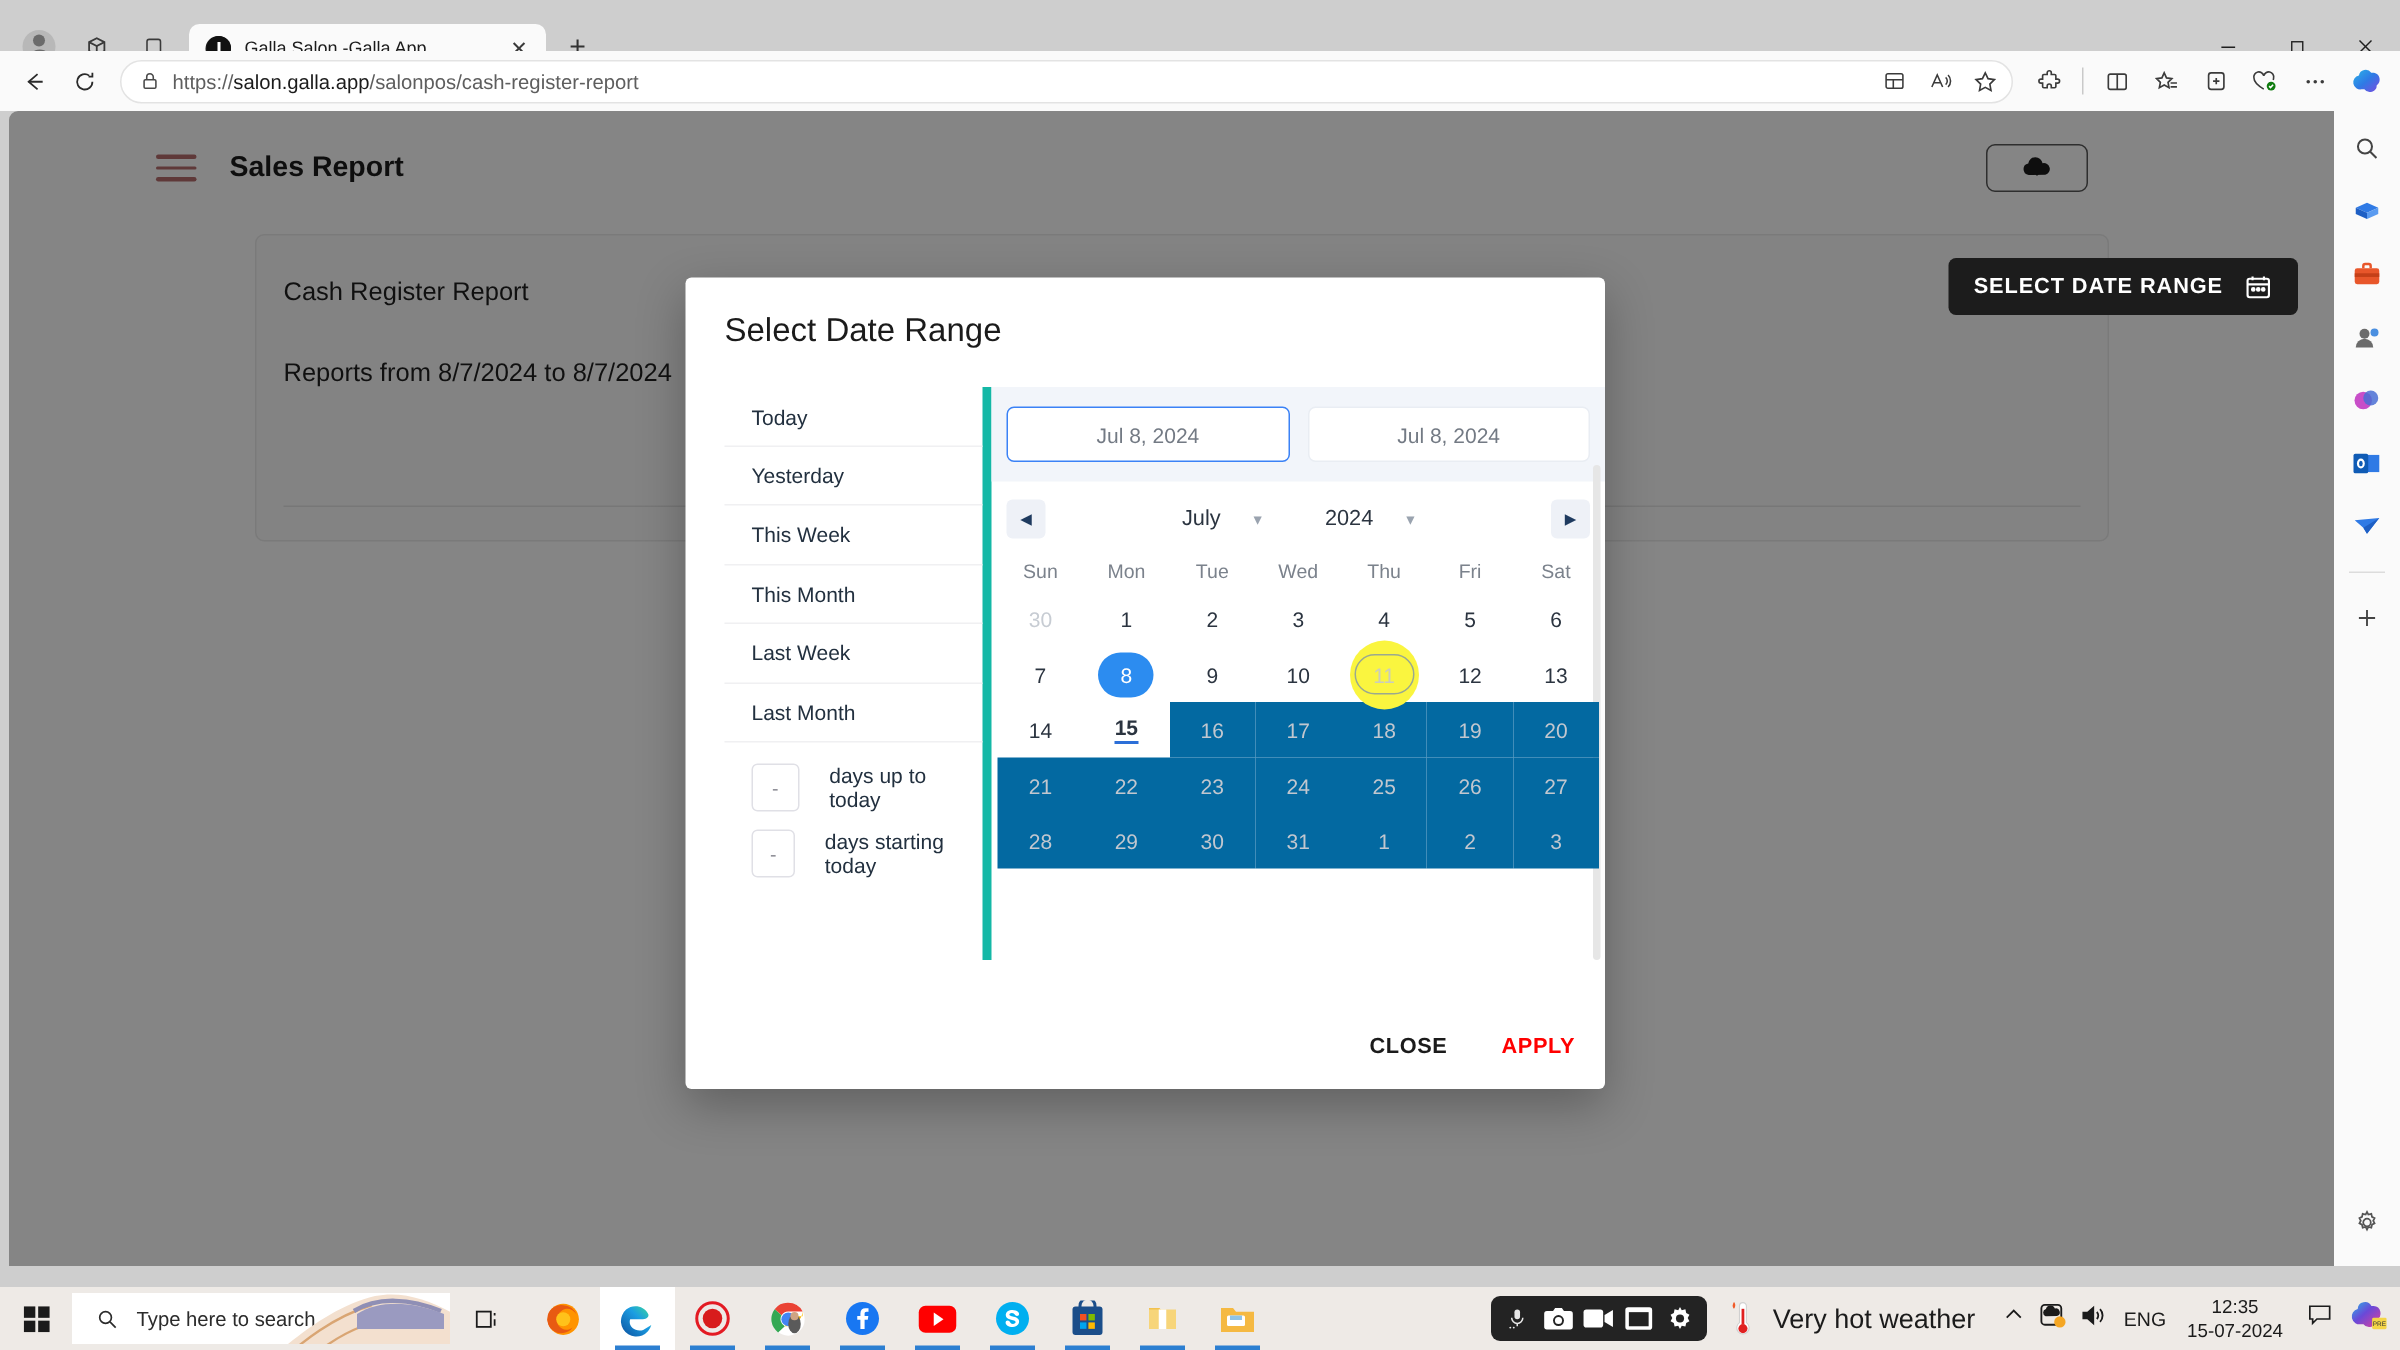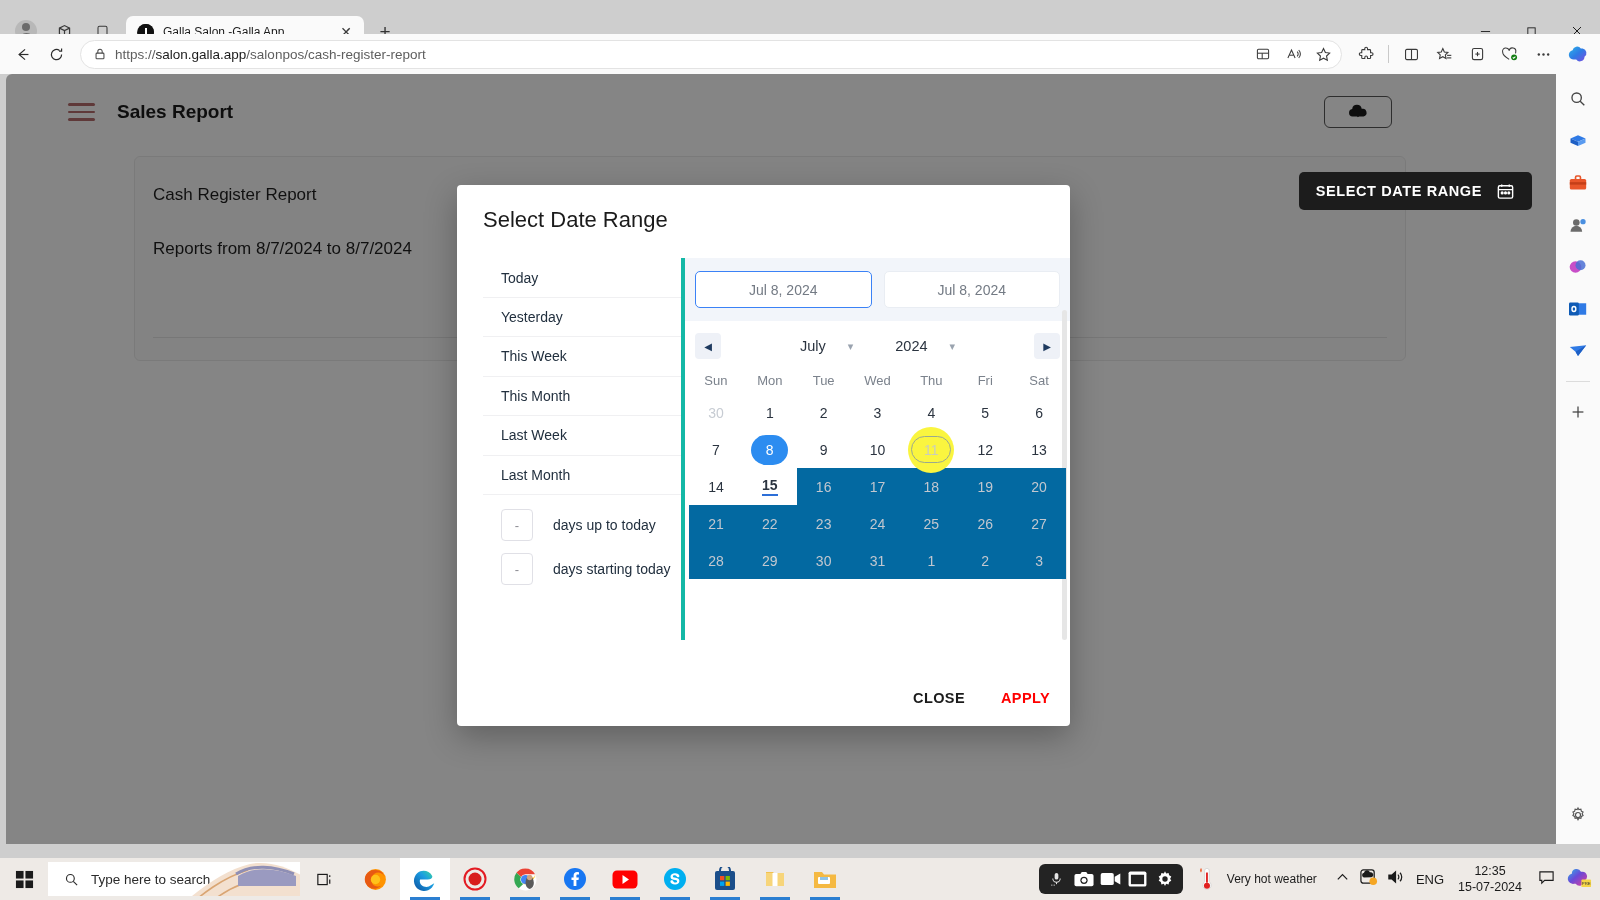--- a/index.html
+++ b/index.html
@@ -151,21 +151,21 @@
     background: #ffffff; border-radius: 4px; z-index: 20;
     box-shadow: 0 11px 32px rgba(0,0,0,0.28);
     display: flex; flex-direction: column;
   }
   .modal-title { font-size: 22px; color: #1b1b1b; padding: 22px 0 0 26px; }
 
   .modal-body { display: flex; margin-top: 25px; position: relative; height: 382px; }
   .modal-scroll { position: absolute; right: 3px; top: 52px; width: 5px; height: 330px;
                   background: #e6e6e6; border-radius: 3px; }
 
-  .presets { width: 228px; padding-left: 26px; border-right: 4px solid #14b8a6; }
+  .presets { width: 204px; padding-left: 26px; border-right: 6px solid #14b8a6; }
   .preset-item {
     height: 39.5px; display: flex; align-items: center; font-size: 14px;
     color: #22303f; border-bottom: 1px solid #f0f0f2; padding-left: 18px;
   }
   .preset-item:first-child { border-top: 1px solid transparent; }
   .quickdays { padding: 14px 0 0 18px; display: flex; flex-direction: column; gap: 12px; }
   .qd-row { display: flex; align-items: center; gap: 20px; }
   .qd-box {
     width: 32px; height: 32px; border: 1px solid #e0e0e6; border-radius: 4px;
     display: flex; align-items: center; justify-content: center;
@@ -262,21 +262,21 @@
     content: ""; position: absolute; bottom: 0; left: 10px; right: 10px; height: 3px;
     background: #2c7fd1;
   }
   .tb-right { margin-left: auto; display: flex; align-items: center; gap: 0px; padding-right: 8px; }
   .capture-bar {
     background: #232323; border-radius: 6px; height: 30px; display: flex; align-items: center;
     gap: 5px; padding: 0 7px; margin-right: 14px;
   }
   .cap-ic { width: 22px; height: 20px; display: flex; align-items: center; justify-content: center; }
   .weather { display: flex; align-items: center; gap: 11px; margin-right: 18px; }
-  .weather-txt { font-size: 12px; color: #1b1b1b; }
+  .weather-txt { font-size: 18px; color: #1b1b1b; }
   .tray { display: flex; align-items: center; gap: 9px; margin-right: 12px; }
   .lang { font-size: 13px; color: #1b1b1b; margin-right: 14px; }
   .clock { text-align: center; line-height: 1.32; margin-right: 16px; }
   .clock-t { font-size: 12.5px; color: #1b1b1b; }
   .clock-d { font-size: 12.5px; color: #1b1b1b; }
   .notif { margin-right: 12px; }
 </style>
 </head>
 <body>
 
@@ -427,21 +427,21 @@
                 <stop offset="100%" stop-color="#7a4ce0"></stop>
           </linearGradient>
             </defs>
           <path d="M5 8 a5 5 0 0 1 9 -2 h2 a5 5 0 0 1 2 9 a5 5 0 0 1 -9 3 h-2 a5 5 0 0 1 -2 -10 Z" fill="url(#cpg)"></path>
         </svg>
       </div>
     </div>
   </div>
 
   <div class="viewport">
-    <div class="page-dim" style="position:absolute;inset:0;">
+    <div class="page-dim" style="position:absolute;inset:0;padding-left:36px;">
       <div class="app-header">
         <div class="hamburger">
             <span></span>
             <span></span>
             <span></span>
           </div>
         <div class="app-title">Sales Report</div>
         <div class="dl-btn">
           <svg width="24" height="20" viewBox="0 0 26 20" fill="#1b1b1b">
             <path d="M7 15 a4.2 4.2 0 0 1 -0.3 -8.3 A5.2 5.2 0 0 1 17 6.6 A3.9 3.9 0 0 1 19 14.9 Z"></path>

